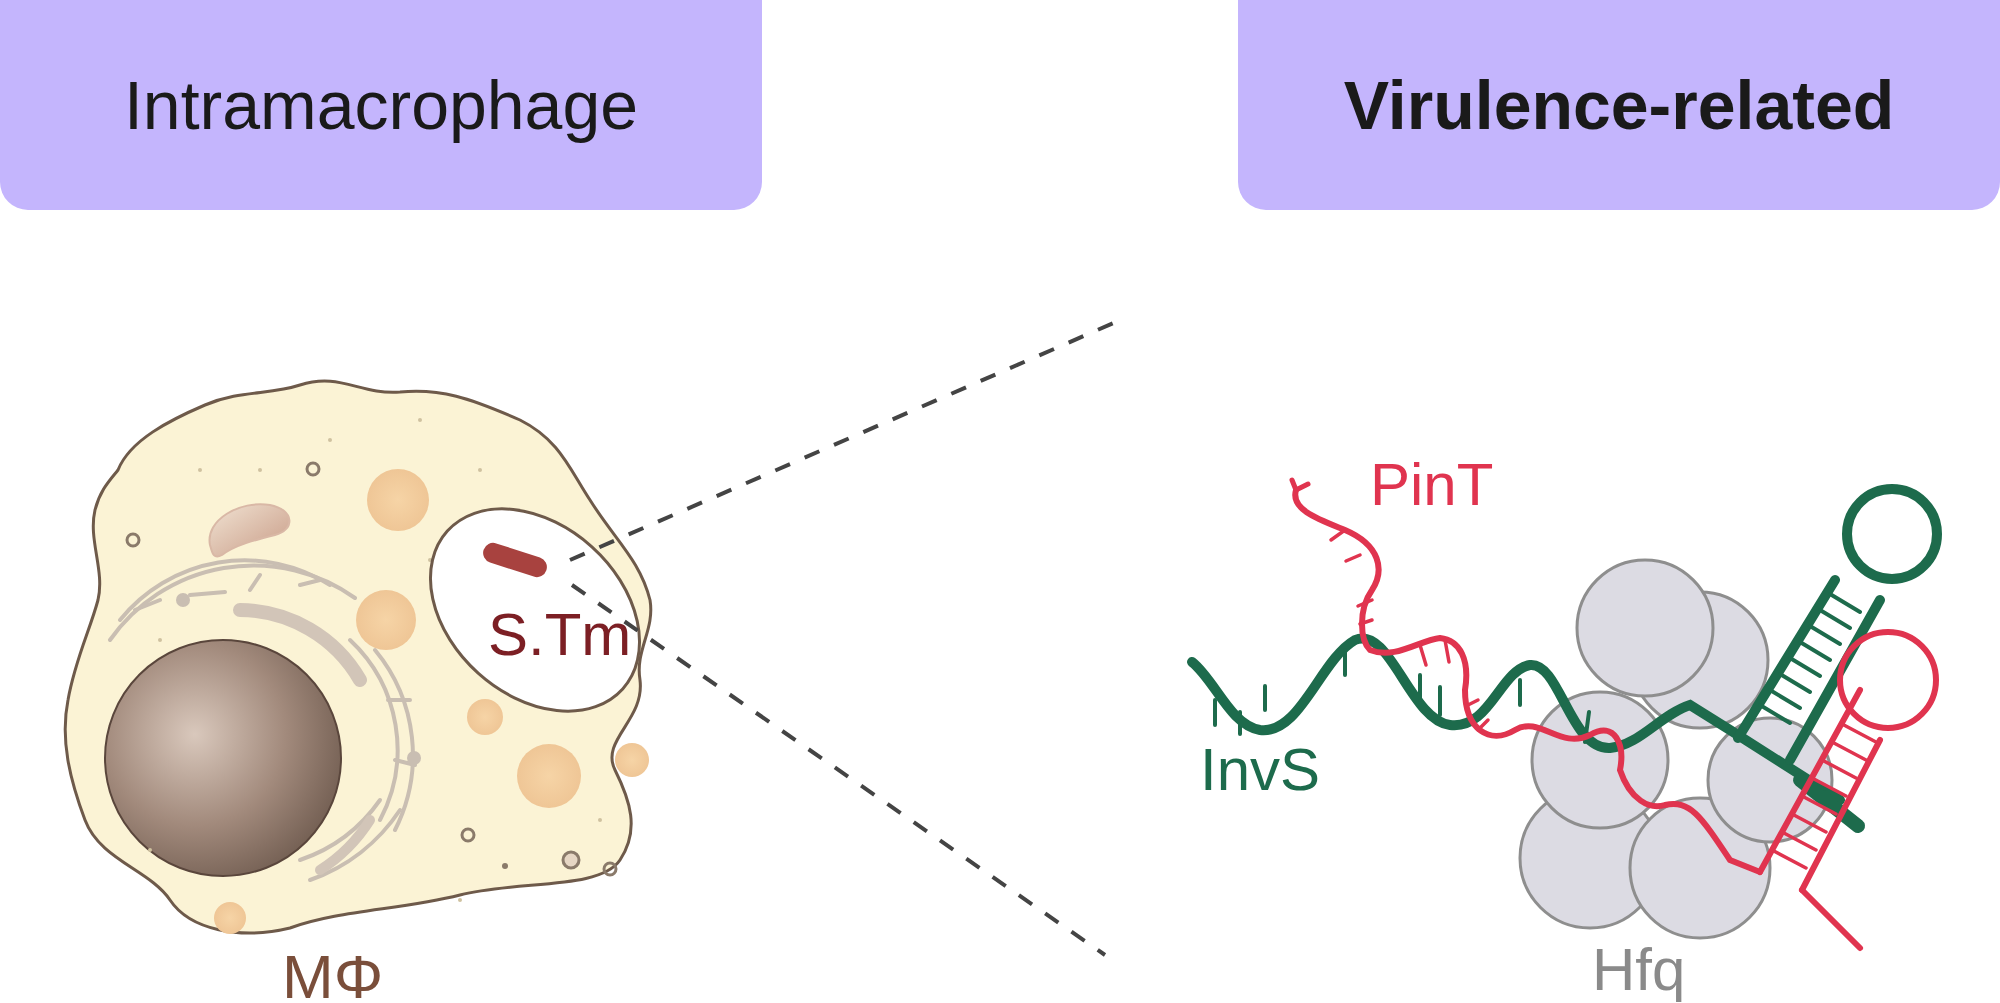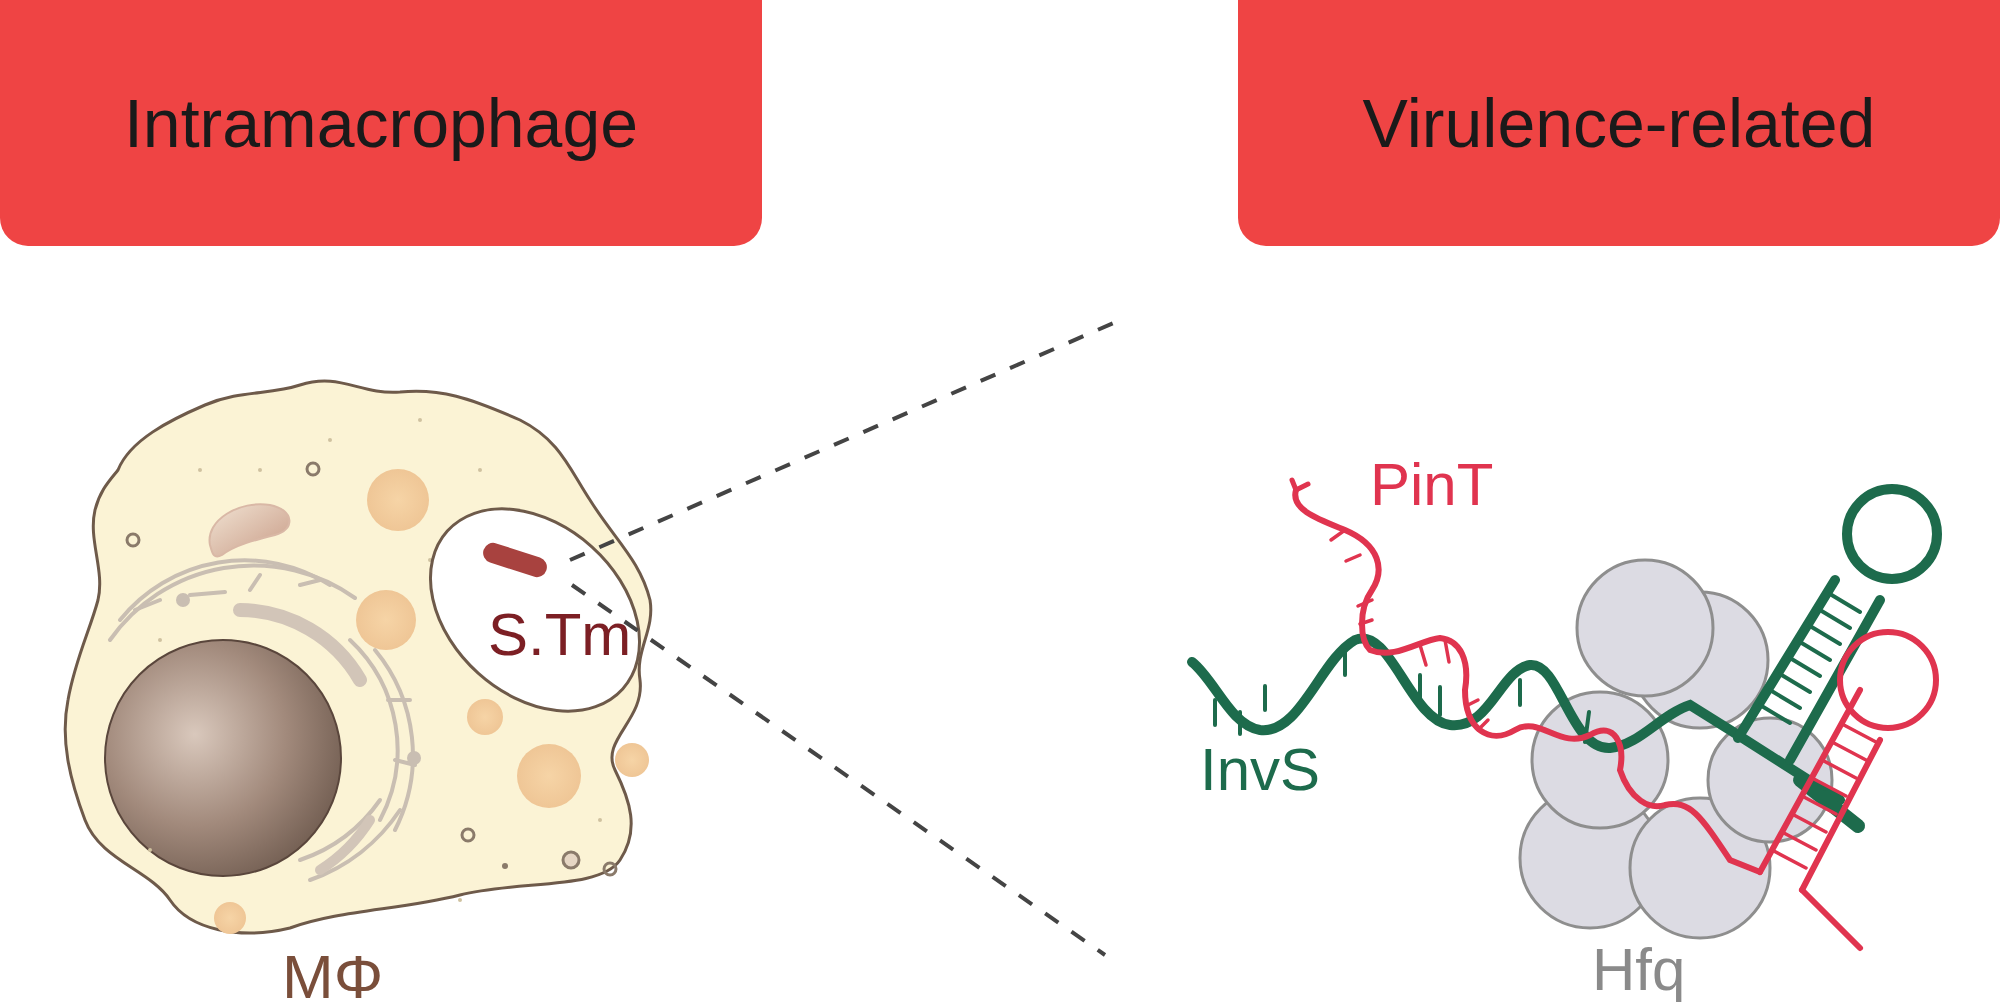--- a/index.html
+++ b/index.html
@@ -1,25 +1,25 @@
 <!DOCTYPE html>
 <html><head>
   <meta charset="utf-8">
   <style>
     html, body { margin: 0; padding: 0; background: #ffffff; }
     body { width: 2000px; height: 1003px; position: relative; overflow: hidden;
            font-family: "Liberation Sans", sans-serif; }
     .header-box {
-      position: absolute; top: 0; height: 246px;
-      background: #ef4444; border-radius: 0 0 26px 26px;
+      position: absolute; top: 0; height: 210px;
+      background: #c4b5fd; border-radius: 0 0 26px 26px;
       display: flex; flex-direction: column; align-items: center; justify-content: center;
       color: #1a1a1a; font-size: 68px; line-height: 82px; text-align: center;
     }
     .header-box.left { left: 0; width: 762px; border-radius: 0 0 28px 28px; }
-    .header-box.right { left: 1238px; width: 762px; border-radius: 0 0 28px 28px; }
+    .header-box.right { left: 1238px; width: 762px; border-radius: 0 0 28px 28px; font-weight: bold; }
     svg.scene { position: absolute; left: 0; top: 0; }
     .lbl { font-family: "Liberation Sans", sans-serif; }
   </style>
 </head>
 <body>
 
 <div class="header-box left">
   <div>Intramacrophage</div>
 </div>
 <div class="header-box right">

